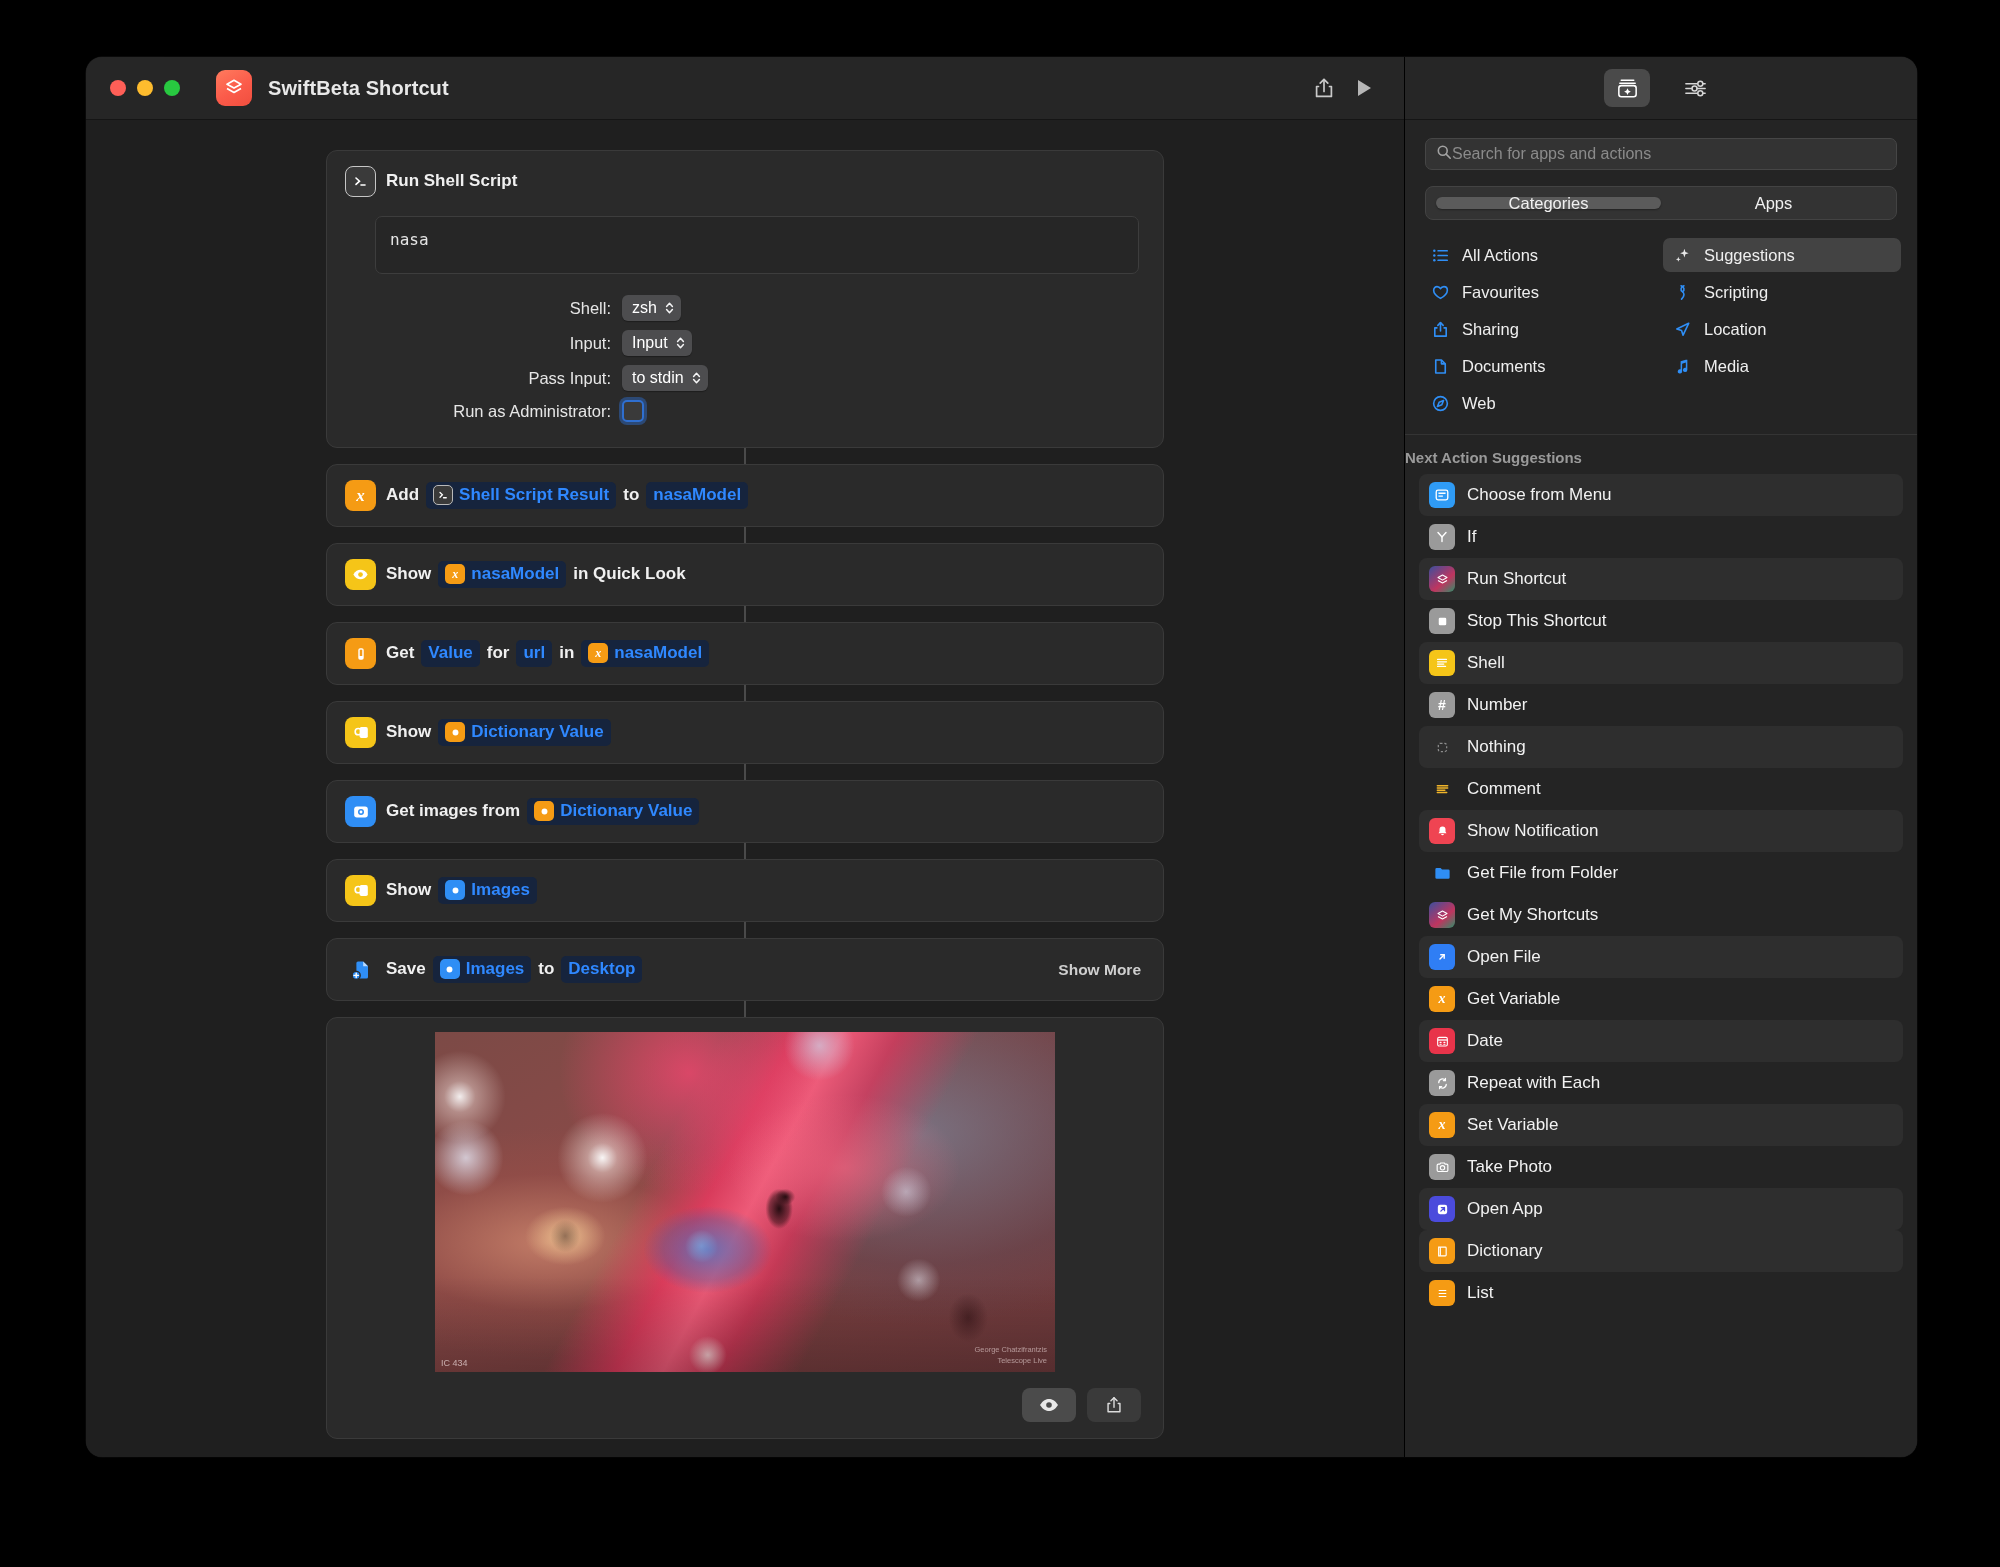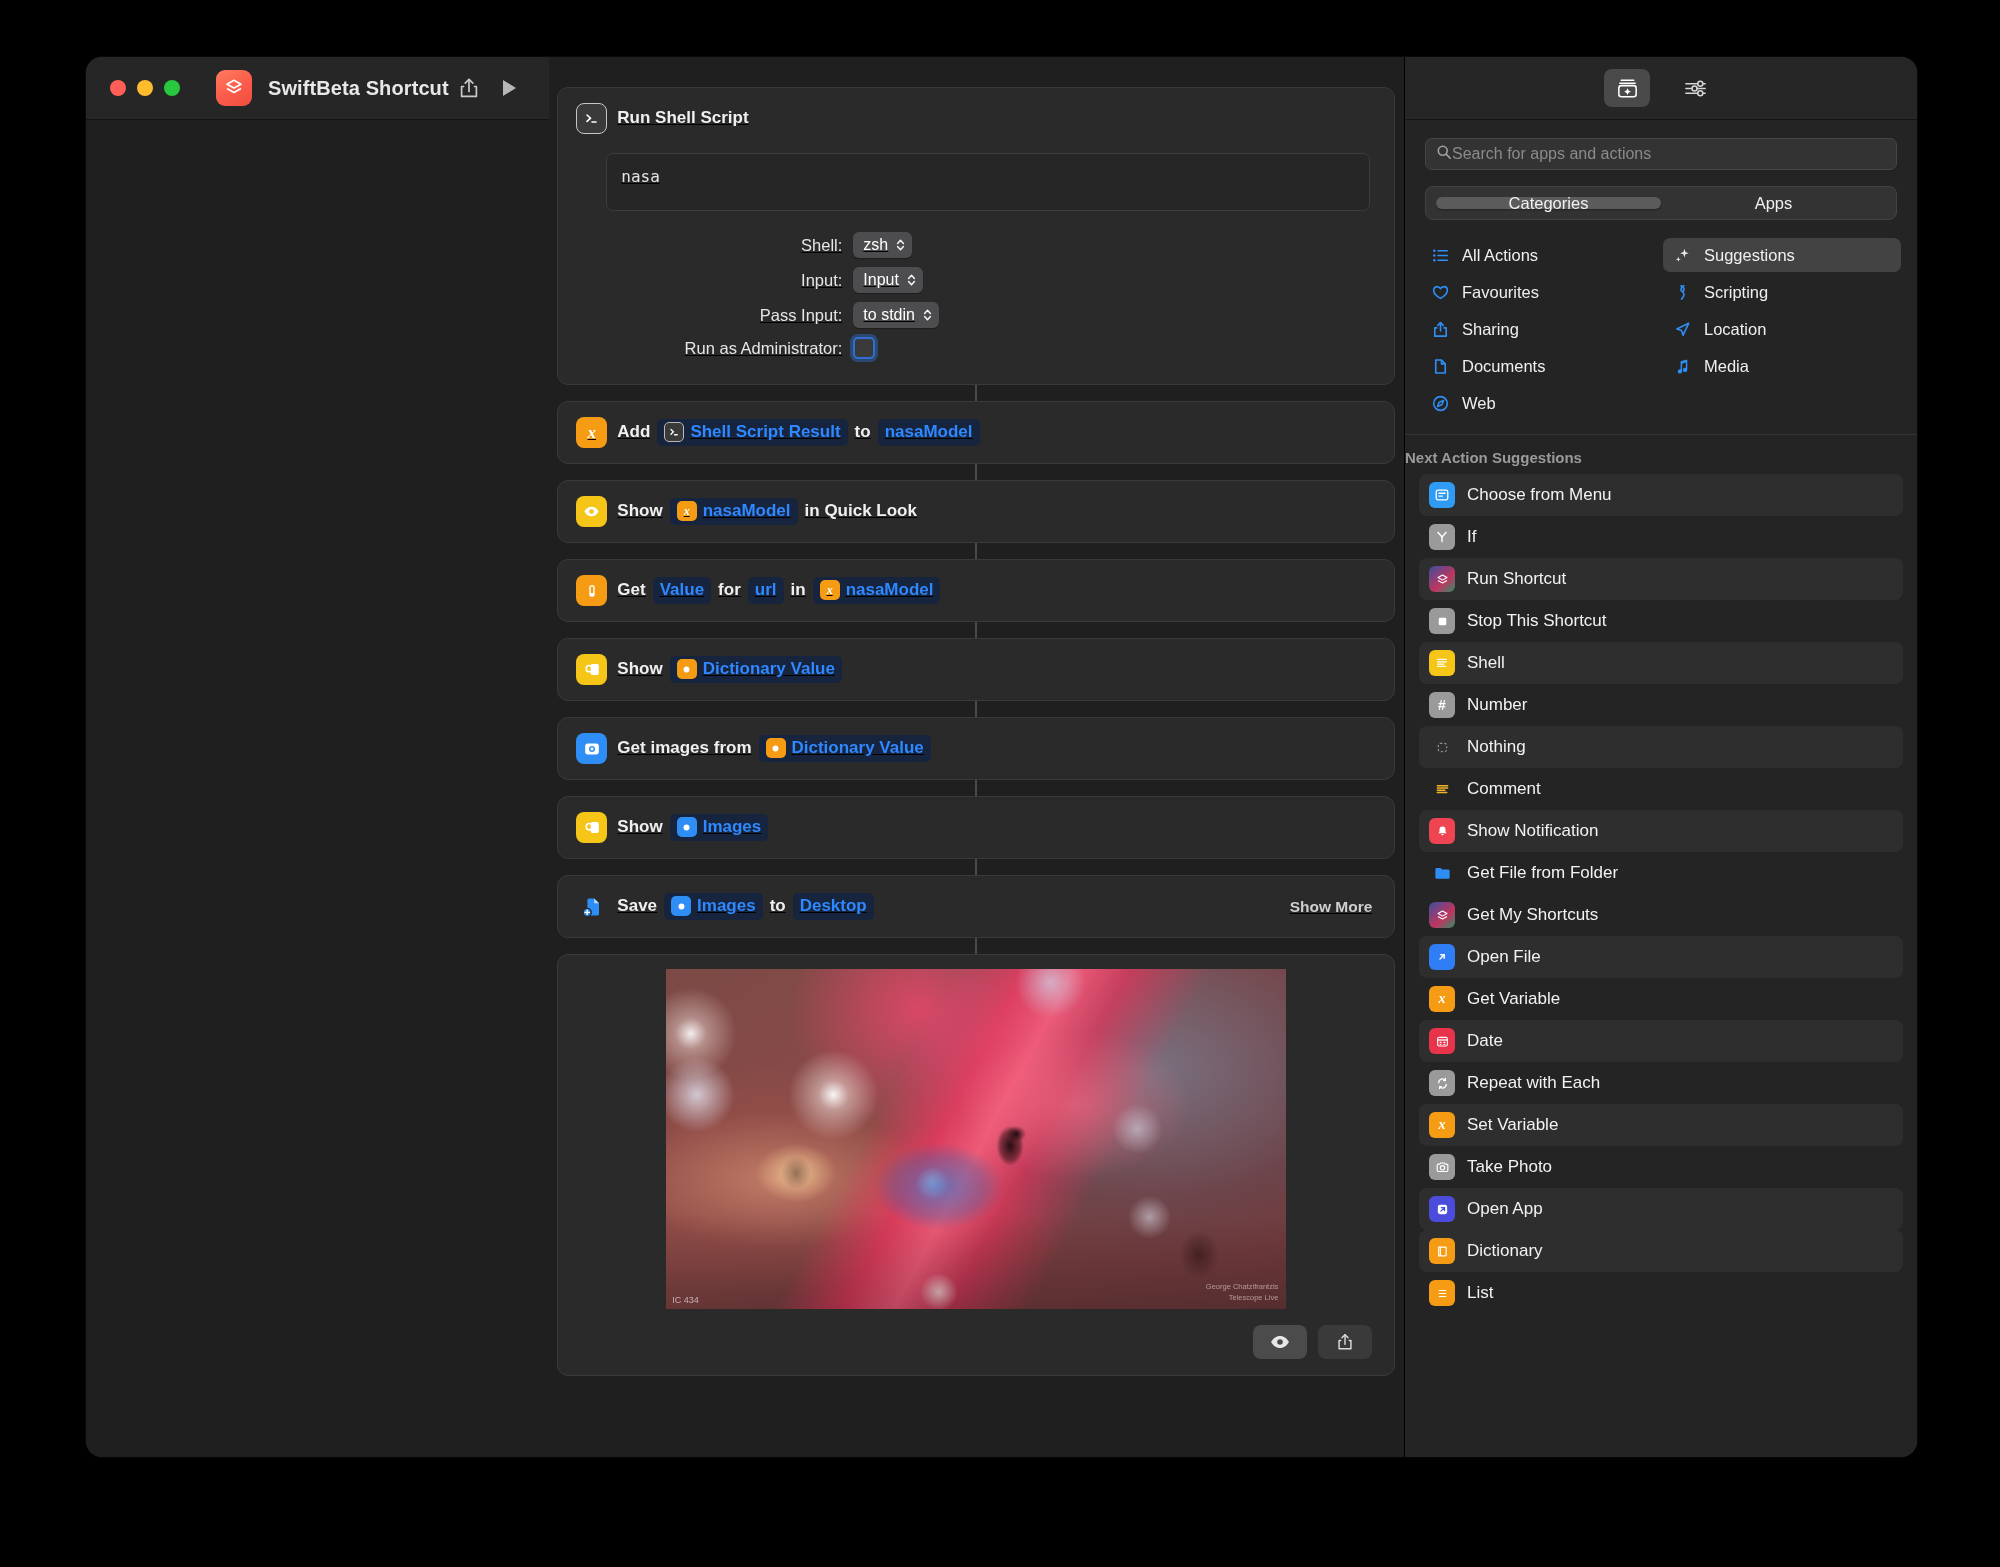--- a/index.html
+++ b/index.html
@@ -23,21 +23,21 @@
     box-shadow: 0 22px 70px rgba(0,0,0,0.9), 0 0 0 0.5px rgba(255,255,255,0.10);
     display: flex;
     overflow: hidden;
   }
 
   
   .editor-pane {
     width: 1319px;
     height: 100%;
     background: #1f1f1f;
-    display: flex; flex-direction: row;
+    display: flex; flex-direction: column;
     border-right: 1px solid #000;
   }
   .titlebar {
     height: 63px;
     flex: none;
     display: flex; align-items: center;
     padding: 0 20px 0 24px;
     background: #262626;
     border-bottom: 1px solid #151515;
   }
@@ -72,21 +72,20 @@
   .canvas {
     flex: 1;
     overflow: hidden;
     position: relative;
     padding: 30px 0 0 0;
   }
   .flow {
     width: 838px;
     margin: 0 auto;
     position: relative;
-    text-decoration: underline;
   }
 
   
   .connector {
     width: 2px; height: 16px;
     background: #4a4a4a;
     margin: 0 auto;
   }
 
   .card {

